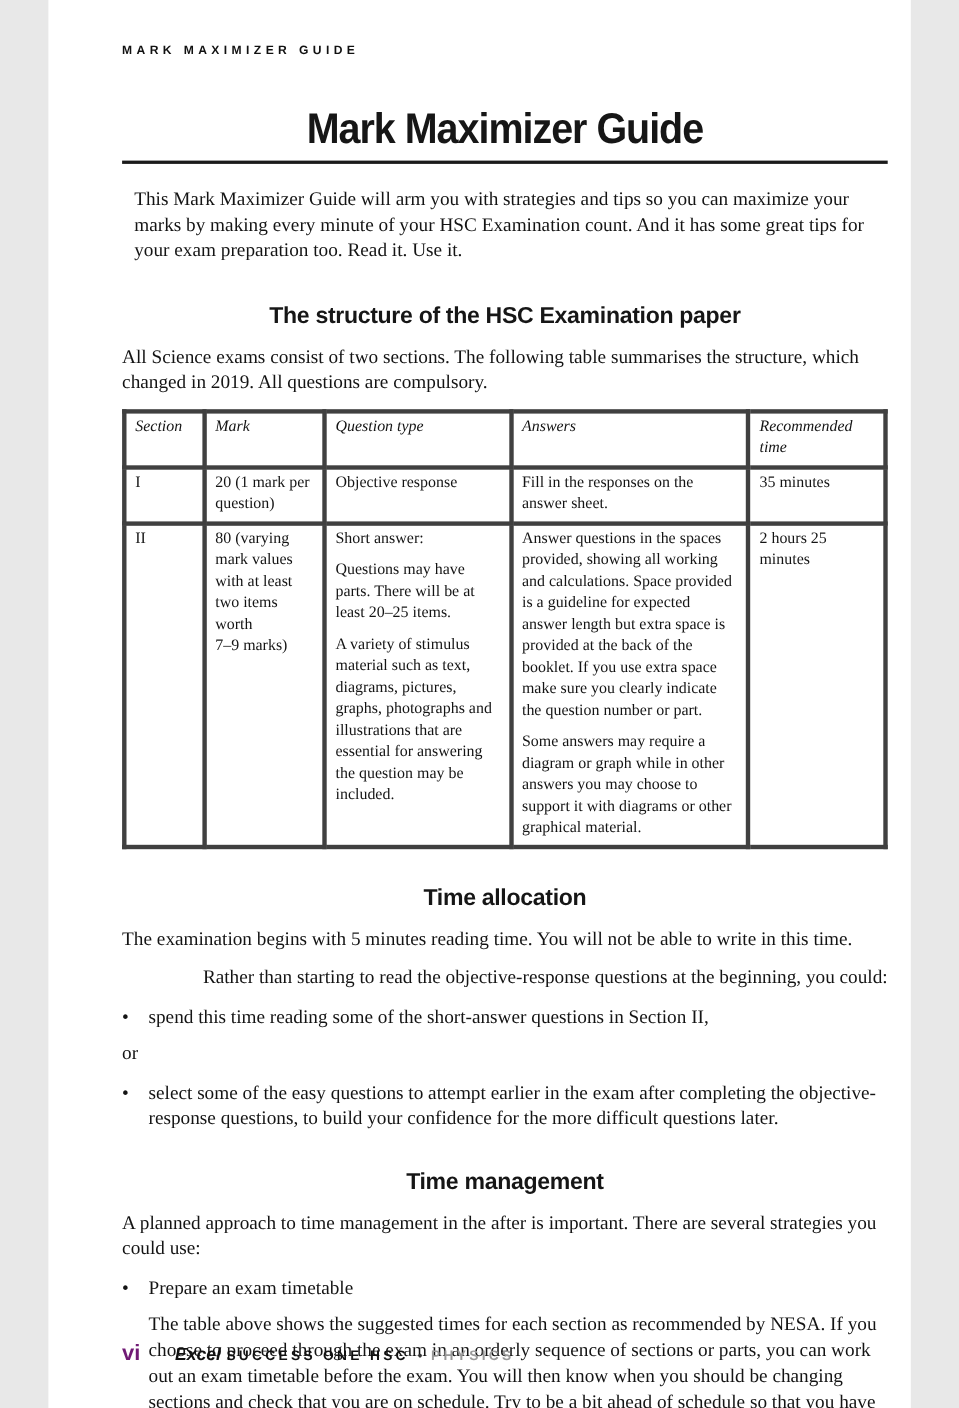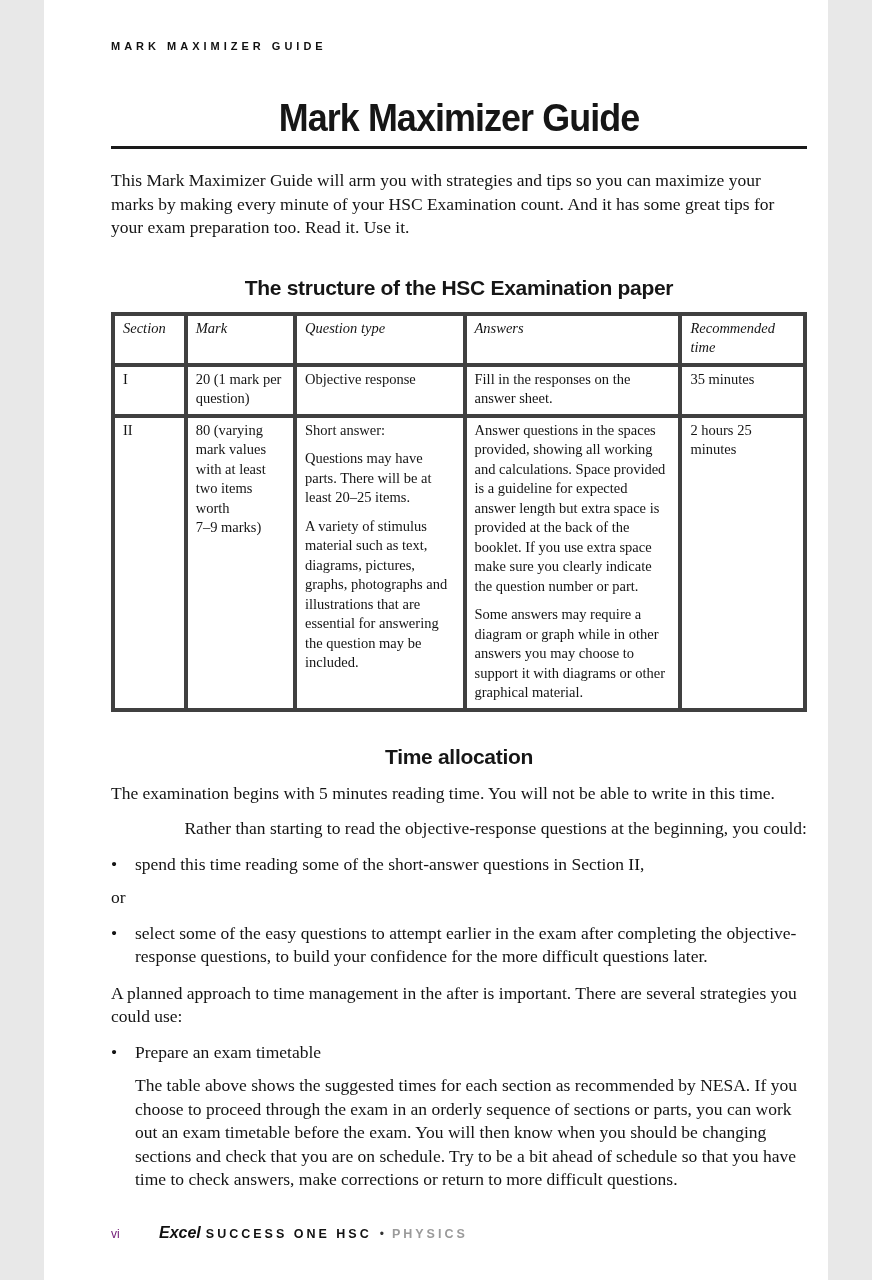--- a/index.html
+++ b/index.html
@@ -43,21 +43,21 @@
     margin-top: 6px;
     border: none;
     border-top: 3px solid #1a1a1a;
     height: 0;
   }
   p.body-text {
     font-size: 17.5px;
     line-height: 23.5px;
     color: #141414;
   }
-  .intro { margin-top: 20px; }
+  .intro { margin-top: 20px; margin-left: 11px; }
   h2.section-heading {
     font-family: "Liberation Sans", sans-serif;
     font-weight: bold;
     font-size: 21px;
     letter-spacing: -0.3px;
     color: #161616;
     text-align: center;
   }
   .h2-structure { margin-top: 36px; }
   .after-heading { margin-top: 13px; }
@@ -109,22 +109,22 @@
   }
   .footer {
     position: absolute;
     left: 67px;
     bottom: 38px;
     display: flex;
     align-items: baseline;
     font-family: "Liberation Sans", sans-serif;
   }
   .page-num {
-    font-weight: normal;
-    font-size: 12px;
+    font-weight: bold;
+    font-size: 20px;
     color: #701a75;
     width: 48px;
   }
   .brand-excel {
     font-family: Liberation Sans, sans-serif;
     font-weight: bold;
     font-style: italic;
     font-size: 16px;
     color: #111;
     margin-right: 5px;
@@ -154,20 +154,21 @@
   <div class="content">
 
     <div class="running-header">MARK MAXIMIZER GUIDE</div>
 
     <h1 class="doc-title">Mark Maximizer Guide</h1>
     <hr class="title-rule">
 
     <p class="body-text intro">This Mark Maximizer Guide will arm you with strategies and tips so you can maximize your marks by making every minute of your HSC Examination count. And it has some great tips for your exam preparation too. Read it. Use it.</p>
 
     <h2 class="section-heading h2-structure">The structure of the HSC Examination paper</h2>
+    <p class="body-text after-heading">All Science exams consist of two sections. The following table summarises the structure, which changed in 2019. All questions are compulsory.</p>
 
     <table class="exam-table">
       <colgroup>
         <col style="width:10.5%">
         <col style="width:15.8%">
         <col style="width:24.5%">
         <col style="width:31.2%">
         <col style="width:18.0%">
       </colgroup>
       <thead>
@@ -218,20 +219,21 @@
       <span class="bullet-text">spend this time reading some of the short-answer questions in Section II,</span>
     </div>
 
     <p class="body-text or-line">or</p>
 
     <div class="bullet-row">
       <span class="bullet-glyph">•</span>
       <span class="bullet-text">select some of the easy questions to attempt earlier in the exam after completing the objective-response questions, to build your confidence for the more difficult questions later.</span>
     </div>
 
+    <h2 class="section-heading h2-mgmt">Time management</h2>
     <p class="body-text after-heading">A planned approach to time management in the after is important. There are several strategies you could use:</p>
 
     <div class="bullet-row">
       <span class="bullet-glyph">•</span>
       <span class="bullet-text">Prepare an exam timetable</span>
     </div>
 
     <p class="body-text indented-para">The table above shows the suggested times for each section as recommended by NESA. If you choose to proceed through the exam in an orderly sequence of sections or parts, you can work out an exam timetable before the exam. You will then know when you should be changing sections and check that you are on schedule. Try to be a bit ahead of schedule so that you have time to check answers, make corrections or return to more difficult questions.</p>
 
   </div>

